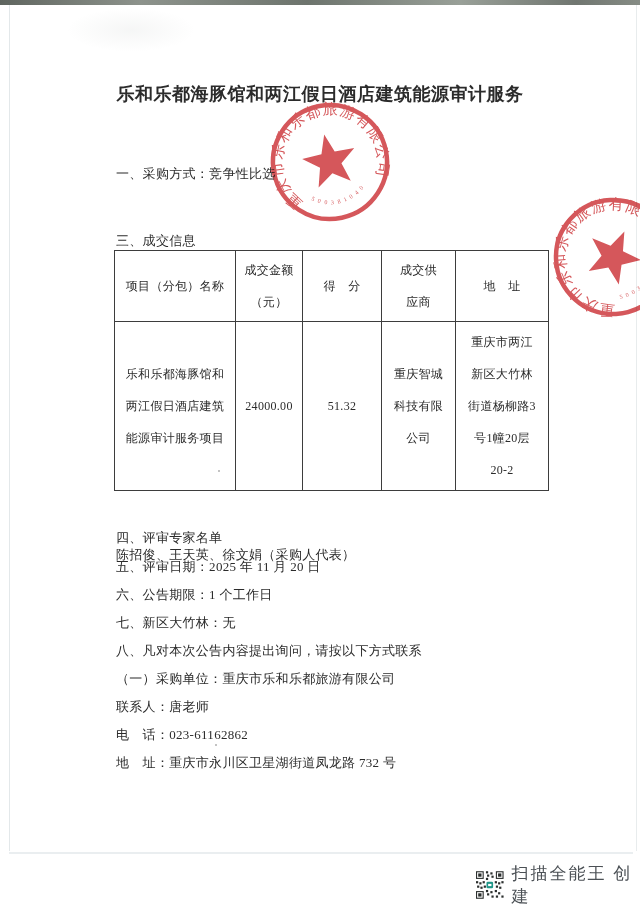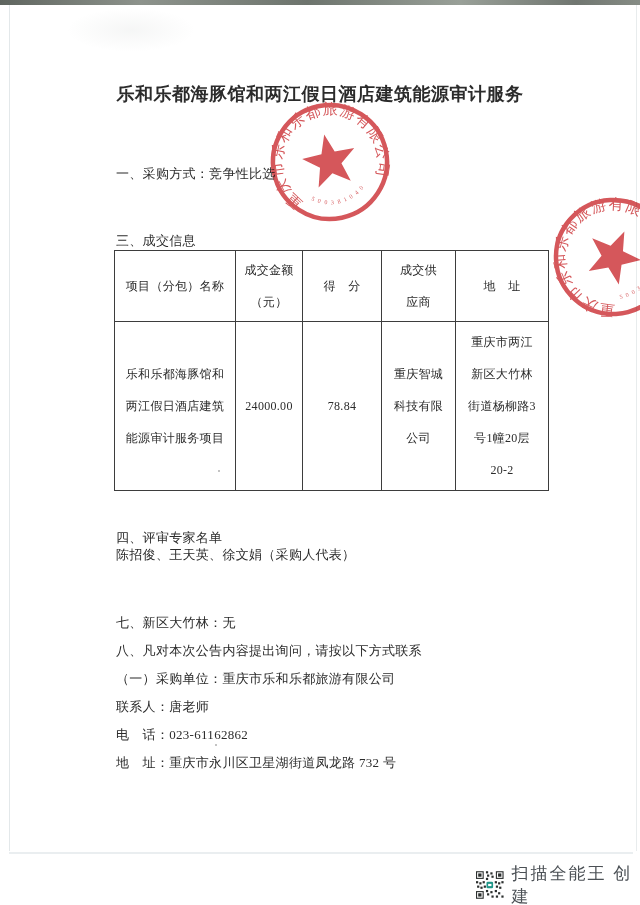--- a/index.html
+++ b/index.html
@@ -86,35 +86,37 @@
 应商</th>
         <th>地　址</th>
       </tr>
     </thead>
     <tbody>
       <tr>
         <td>乐和乐都海豚馆和
 两江假日酒店建筑
 能源审计服务项目</td>
         <td>24000.00</td>
-        <td>78.84</td>
+        <td>51.32</td>
         <td>重庆智城
 科技有限
 公司</td>
         <td>重庆市两江
 新区大竹林
 街道杨柳路3
 号1幢20层
 20-2</td>
       </tr>
     </tbody>
   </table>
 
   <p class="line" style="top:528px;">四、评审专家名单</p>
   <p class="line" style="top:545px;">陈招俊、王天英、徐文娟（采购人代表）</p>
+  <p class="line" style="top:557px;">五、评审日期：2025 年 11 月 20 日</p>
+  <p class="line" style="top:585px;">六、公告期限：1 个工作日</p>
   <p class="line" style="top:613px;">七、新区大竹林：无</p>
   <p class="line" style="top:669px;">（一）采购单位：重庆市乐和乐都旅游有限公司</p>
   <p class="line" style="top:641px;">八、凡对本次公告内容提出询问，请按以下方式联系</p>
   <p class="line" style="top:697px;">联系人：唐老师</p>
   <p class="line" style="top:725px;">电　话：023-61162862</p>
   <p class="line" style="top:753px;">地　址：重庆市永川区卫星湖街道凤龙路 732 号</p>
 
   <svg class="stamp stamp-1" width="140" height="140" viewBox="-70 -70 140 140">
     <defs>
       <path id="arcA1" d="M -33,35 A 48,48 0 1 1 33,35"></path>

